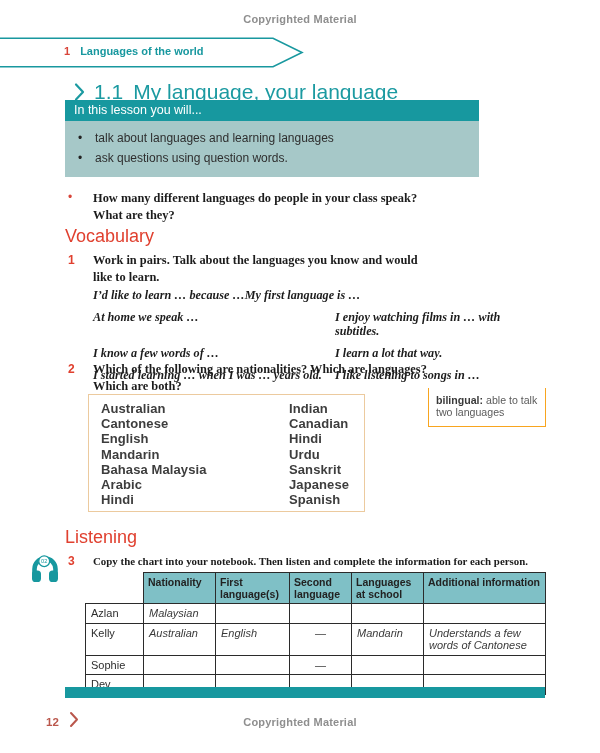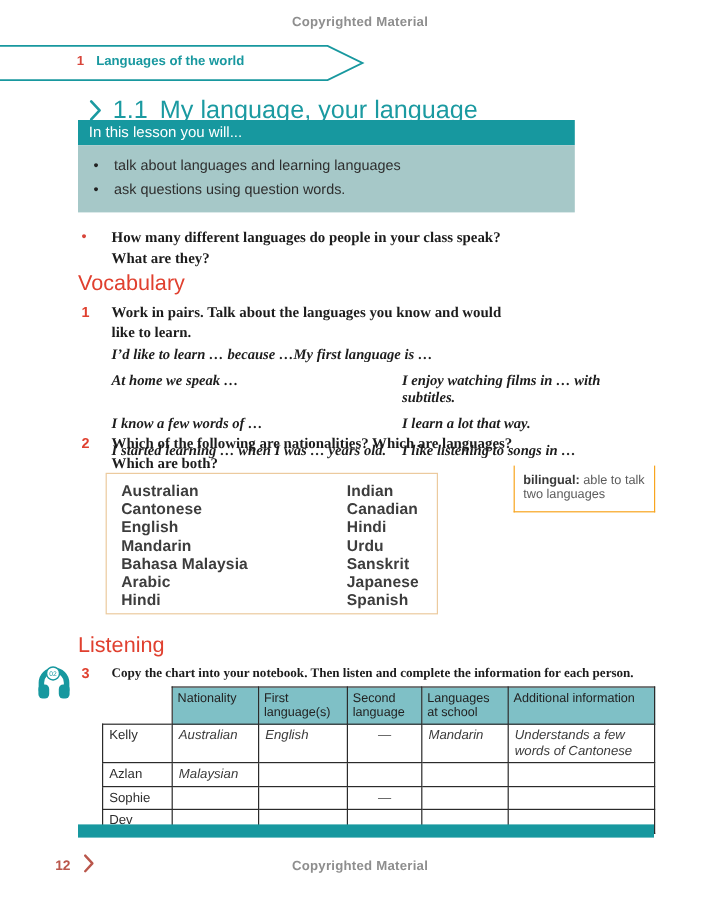--- a/index.html
+++ b/index.html
@@ -64,21 +64,21 @@
   .tip p { font-size:10.6px; color:#5b5b5b; line-height:12.2px; margin-bottom:7px; }
   .tip p:last-child { margin-bottom:0; }
   .tip b { color:#3a3a3a; }
 
   
   .phones { position:absolute; left:30px; top:552px; }
 
   
   .ltable { position:absolute; left:85px; top:572px; border-collapse:collapse; }
   .ltable th, .ltable td { border:1px solid #2b2b2b; vertical-align:top; }
-  .ltable th { background:#7fc0c6; color:#222; font-size:10.5px; font-weight:normal;
+  .ltable th { background:#7fc0c6; color:#222; font-size:10.5px; font-weight:bold;
     text-align:left; padding:3px 4px; line-height:12px; }
   .ltable th.corner { border:none; background:transparent; }
   .ltable td { font-size:11px; color:#2e2e2e; padding:3px 5px; line-height:12.5px; }
   .ltable td.ans { font-style:italic; color:#3a3a3a; }
   .ltable td.c { text-align:center; }
 
   .teal-bar { position:absolute; left:65px; top:687px; width:480px; height:11px; background:#17989f; }
 
   .page-num { position:absolute; left:46px; top:711px; color:#ba574c; font-weight:bold;
     font-size:11.5px; display:flex; align-items:flex-end; }
@@ -211,37 +211,37 @@
       <tr>
         <th class="corner"></th>
         <th>Nationality</th>
         <th>First language(s)</th>
         <th>Second language</th>
         <th>Languages at school</th>
         <th>Additional information</th>
       </tr>
     </thead>
     <tbody>
+      <tr style="height:19px;">
+        <td>Azlan</td>
+        <td class="ans">Malaysian</td>
+        <td class="ans"></td>
+        <td class="ans c"></td>
+        <td class="ans"></td>
+        <td class="ans"></td>
+      </tr>
       <tr style="height:29px;">
         <td>Kelly</td>
         <td class="ans">Australian</td>
         <td class="ans">English</td>
         <td class="ans c">—</td>
         <td class="ans">Mandarin</td>
         <td class="ans">Understands a few words of Cantonese</td>
       </tr>
       <tr style="height:19px;">
-        <td>Azlan</td>
-        <td class="ans">Malaysian</td>
-        <td class="ans"></td>
-        <td class="ans c"></td>
-        <td class="ans"></td>
-        <td class="ans"></td>
-      </tr>
-      <tr style="height:19px;">
         <td>Sophie</td>
         <td class="ans"></td>
         <td class="ans"></td>
         <td class="ans c">—</td>
         <td class="ans"></td>
         <td class="ans"></td>
       </tr>
       <tr style="height:19px;">
         <td>Dev</td>
         <td class="ans"></td>

